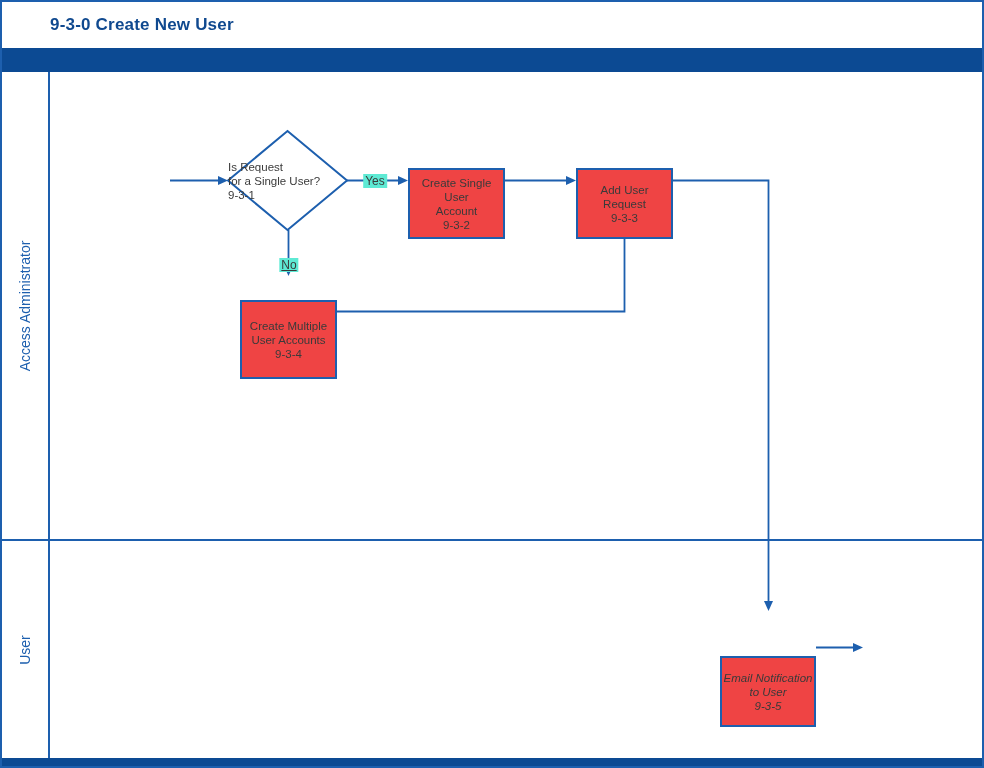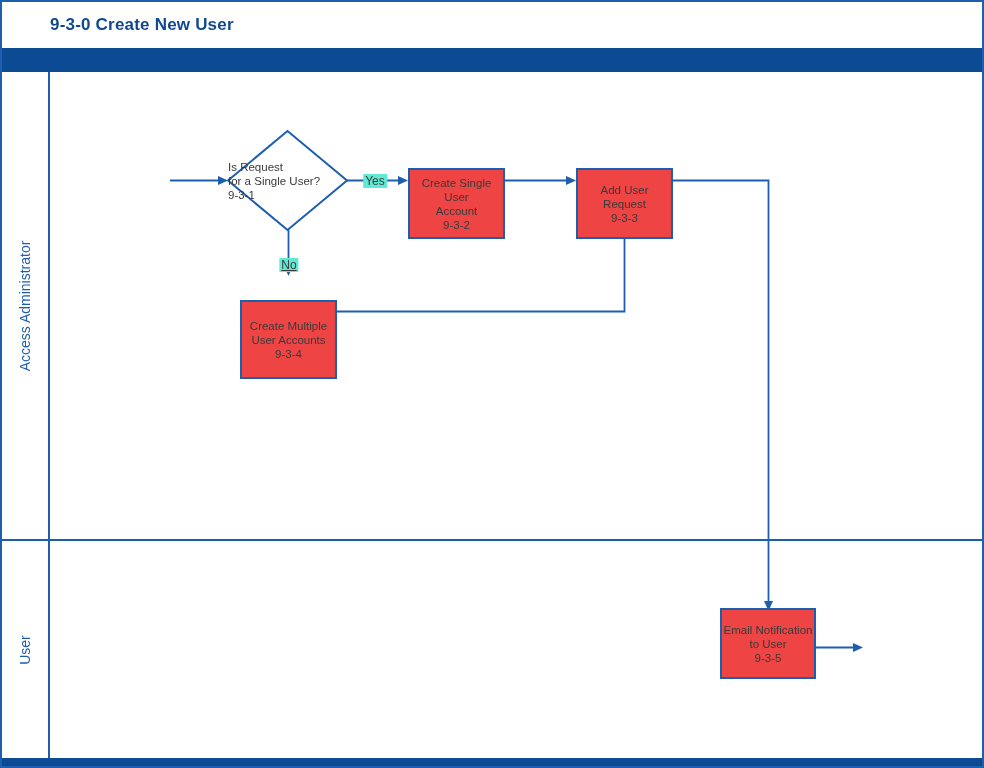--- a/index.html
+++ b/index.html
@@ -63,21 +63,21 @@
     display:flex; flex-direction:column;
     align-items:center; justify-content:center;
     text-align:center;
     font-size:11.5px; line-height:14px; color:#3a3a3a;margin-top:24px;
   }
   .terminator { border-radius:18px; }
   .node-start { left:71px;  top:160px; width:97px; height:37px; }
   .node-932   { left:406px; top:142px; width:97px; height:71px; }
   .node-933   { left:574px; top:142px; width:97px; height:71px; }
   .node-934   { left:238px; top:274px; width:97px; height:79px; }
-  .node-935   { left:718px; top:582px; width:96px; height:71px; }
+  .node-935   { left:718px; top:630px; width:96px; height:71px;font-style:italic; }
   .node-stop  { left:861px; top:627px; width:96px; height:37px; }
 
   .decision-text {
     position:absolute; left:226px; top:129px; width:120px; height:100px;
     display:flex; flex-direction:column; align-items:flex-start; justify-content:center;
     text-align:center; font-size:11.5px; line-height:14px; color:#3a3a3a;
   }
 
   .edge-label {
     position:absolute;

